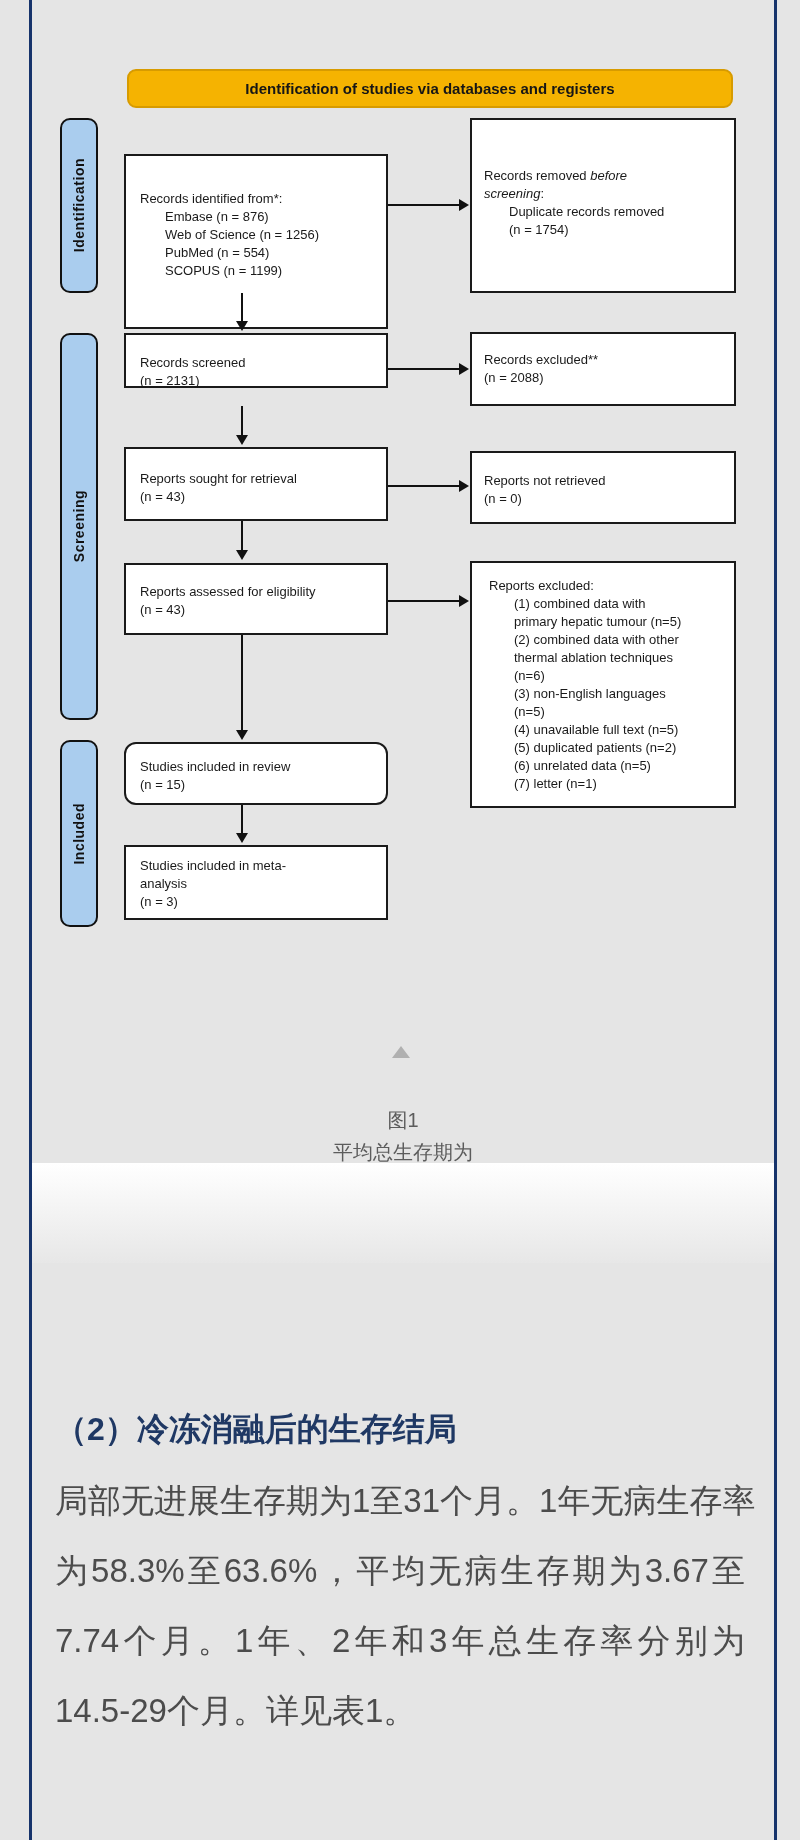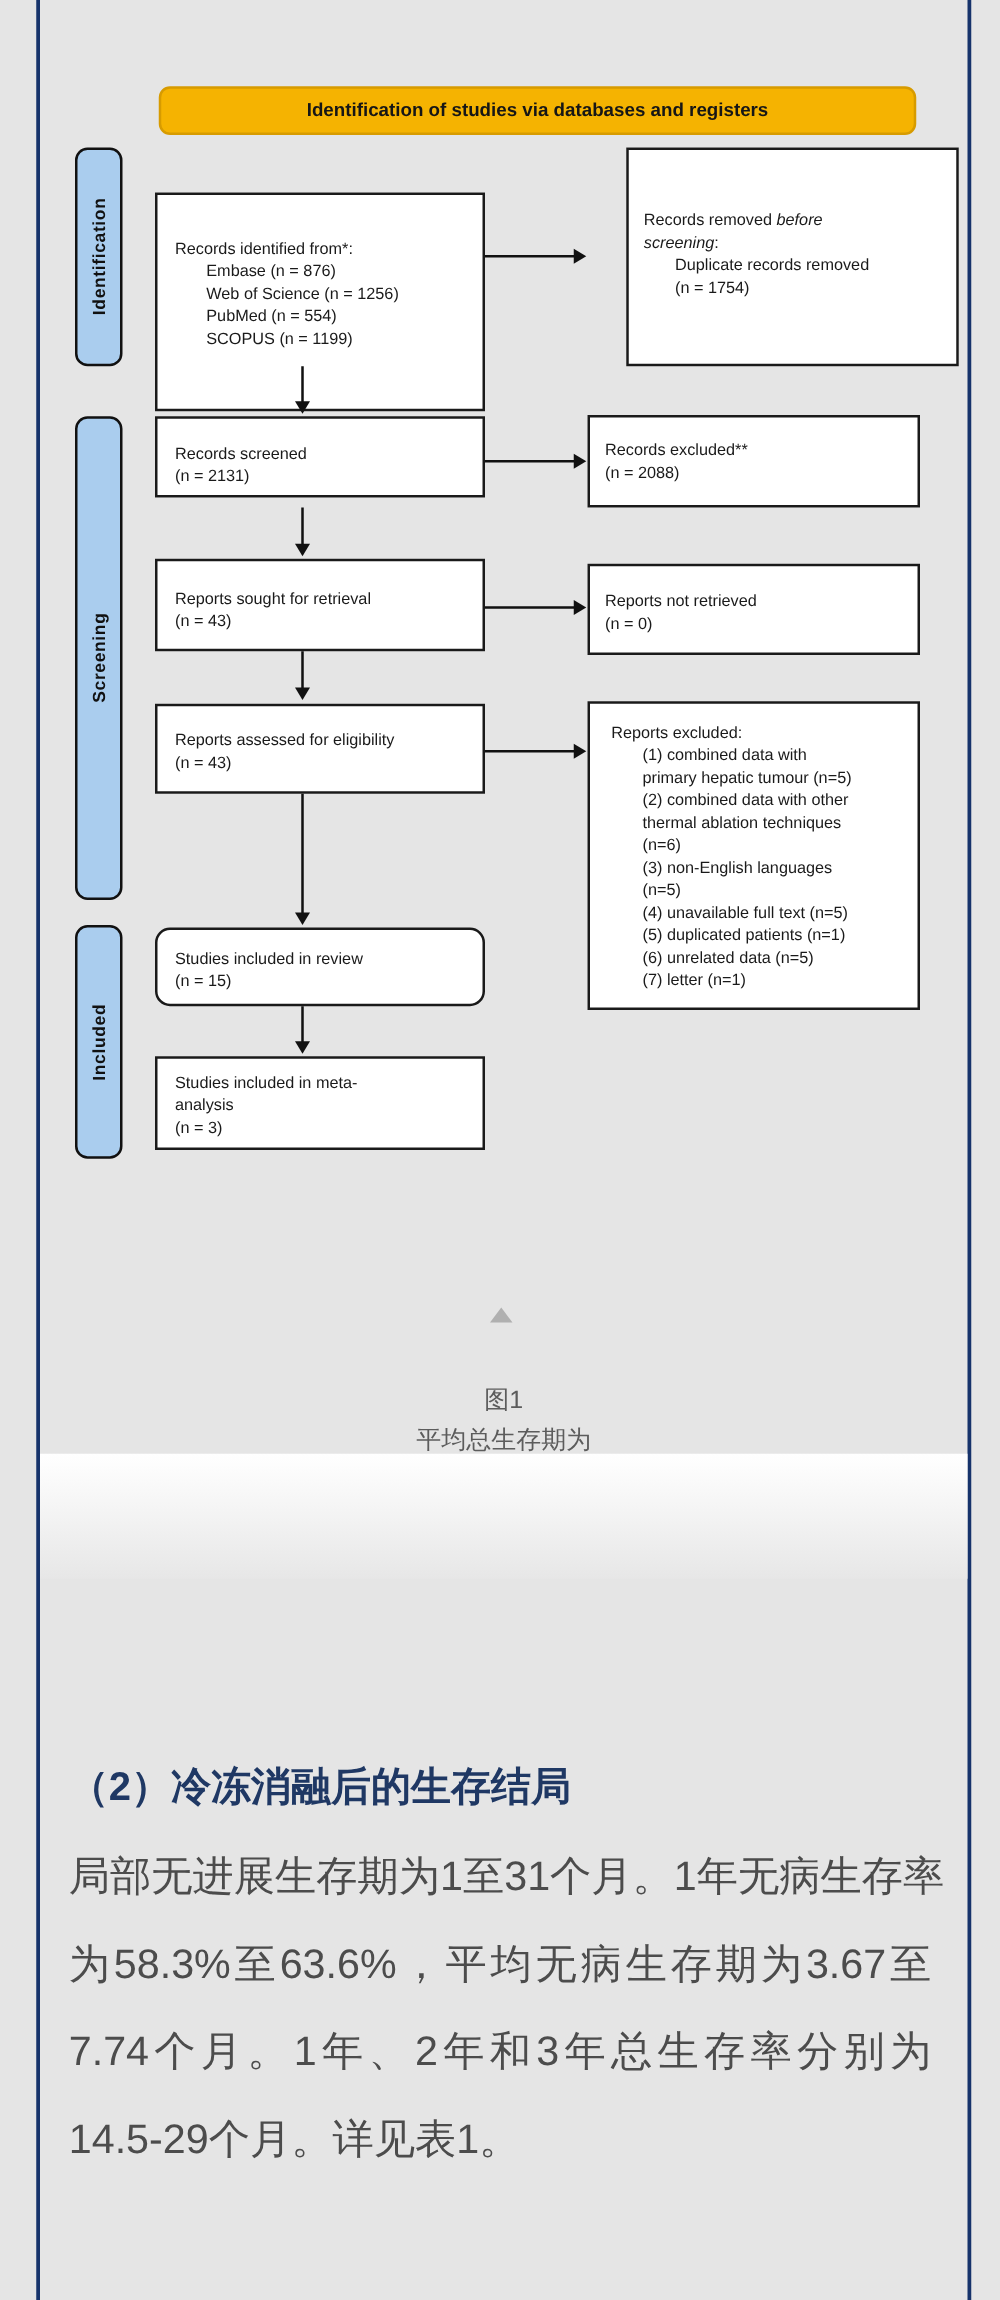--- a/index.html
+++ b/index.html
@@ -68,28 +68,28 @@
       <span>Included</span>
     </div>
 
     <div class="fbox" style="left:124px;top:118px;width:264px;height:175px;padding:34px 8px 0 14px;margin-top:36px;">
         <div class="bline">Records identified from*:</div>
         <div class="bline ind">Embase (n = 876)</div>
         <div class="bline ind">Web of Science (n = 1256)</div>
         <div class="bline ind">PubMed (n = 554)</div>
         <div class="bline ind">SCOPUS (n = 1199)</div>
       </div>
-    <div class="fbox" style="left:470px;top:118px;width:266px;height:175px;padding:47px 8px 0 12px;margin-left:31px;">
+    <div class="fbox" style="left:470px;top:118px;width:266px;height:175px;padding:47px 8px 0 12px;">
         <div class="bline"><span>Records removed </span><span class="em">before</span></div>
         <div class="bline"><span class="em">screening</span><span>:</span></div>
         <div class="bline ind">Duplicate records removed</div>
         <div class="bline ind">(n = 1754)</div>
       </div>
 
-    <div class="fbox" style="left:124px;top:333px;width:264px;height:65px;padding:19px 8px 0 14px;">
+    <div class="fbox" style="left:124px;top:333px;width:264px;height:55px;padding:19px 8px 0 14px;">
         <div class="bline">Records screened</div>
         <div class="bline">(n = 2131)</div>
       </div>
     <div class="fbox" style="left:470px;top:332px;width:266px;height:74px;padding:17px 8px 0 12px;">
         <div class="bline">Records excluded**</div>
         <div class="bline">(n = 2088)</div>
       </div>
 
     <div class="fbox" style="left:124px;top:447px;width:264px;height:74px;padding:21px 8px 0 14px;">
         <div class="bline">Reports sought for retrieval</div>
@@ -107,21 +107,21 @@
     <div class="fbox" style="left:470px;top:561px;width:266px;height:247px;padding:14px 8px 0 17px;">
         <div class="bline">Reports excluded:</div>
         <div class="bline ind">(1) combined data with</div>
         <div class="bline ind">primary hepatic tumour (n=5)</div>
         <div class="bline ind">(2) combined data with other</div>
         <div class="bline ind">thermal ablation techniques</div>
         <div class="bline ind">(n=6)</div>
         <div class="bline ind">(3) non-English languages</div>
         <div class="bline ind">(n=5)</div>
         <div class="bline ind">(4) unavailable full text (n=5)</div>
-        <div class="bline ind">(5) duplicated patients (n=1)</div>
+        <div class="bline ind">(5) duplicated patients (n=2)</div>
         <div class="bline ind">(6) unrelated data (n=5)</div>
         <div class="bline ind">(7) letter (n=1)</div>
       </div>
 
     <div class="fbox" style="left:124px;top:742px;width:264px;height:63px;padding:14px 8px 0 14px;border-radius:12px;">
         <div class="bline">Studies included in review</div>
         <div class="bline">(n = 15)</div>
       </div>
     <div class="fbox" style="left:124px;top:845px;width:264px;height:75px;padding:10px 8px 16px 14px;">
         <div class="bline">Studies included in meta-</div>

